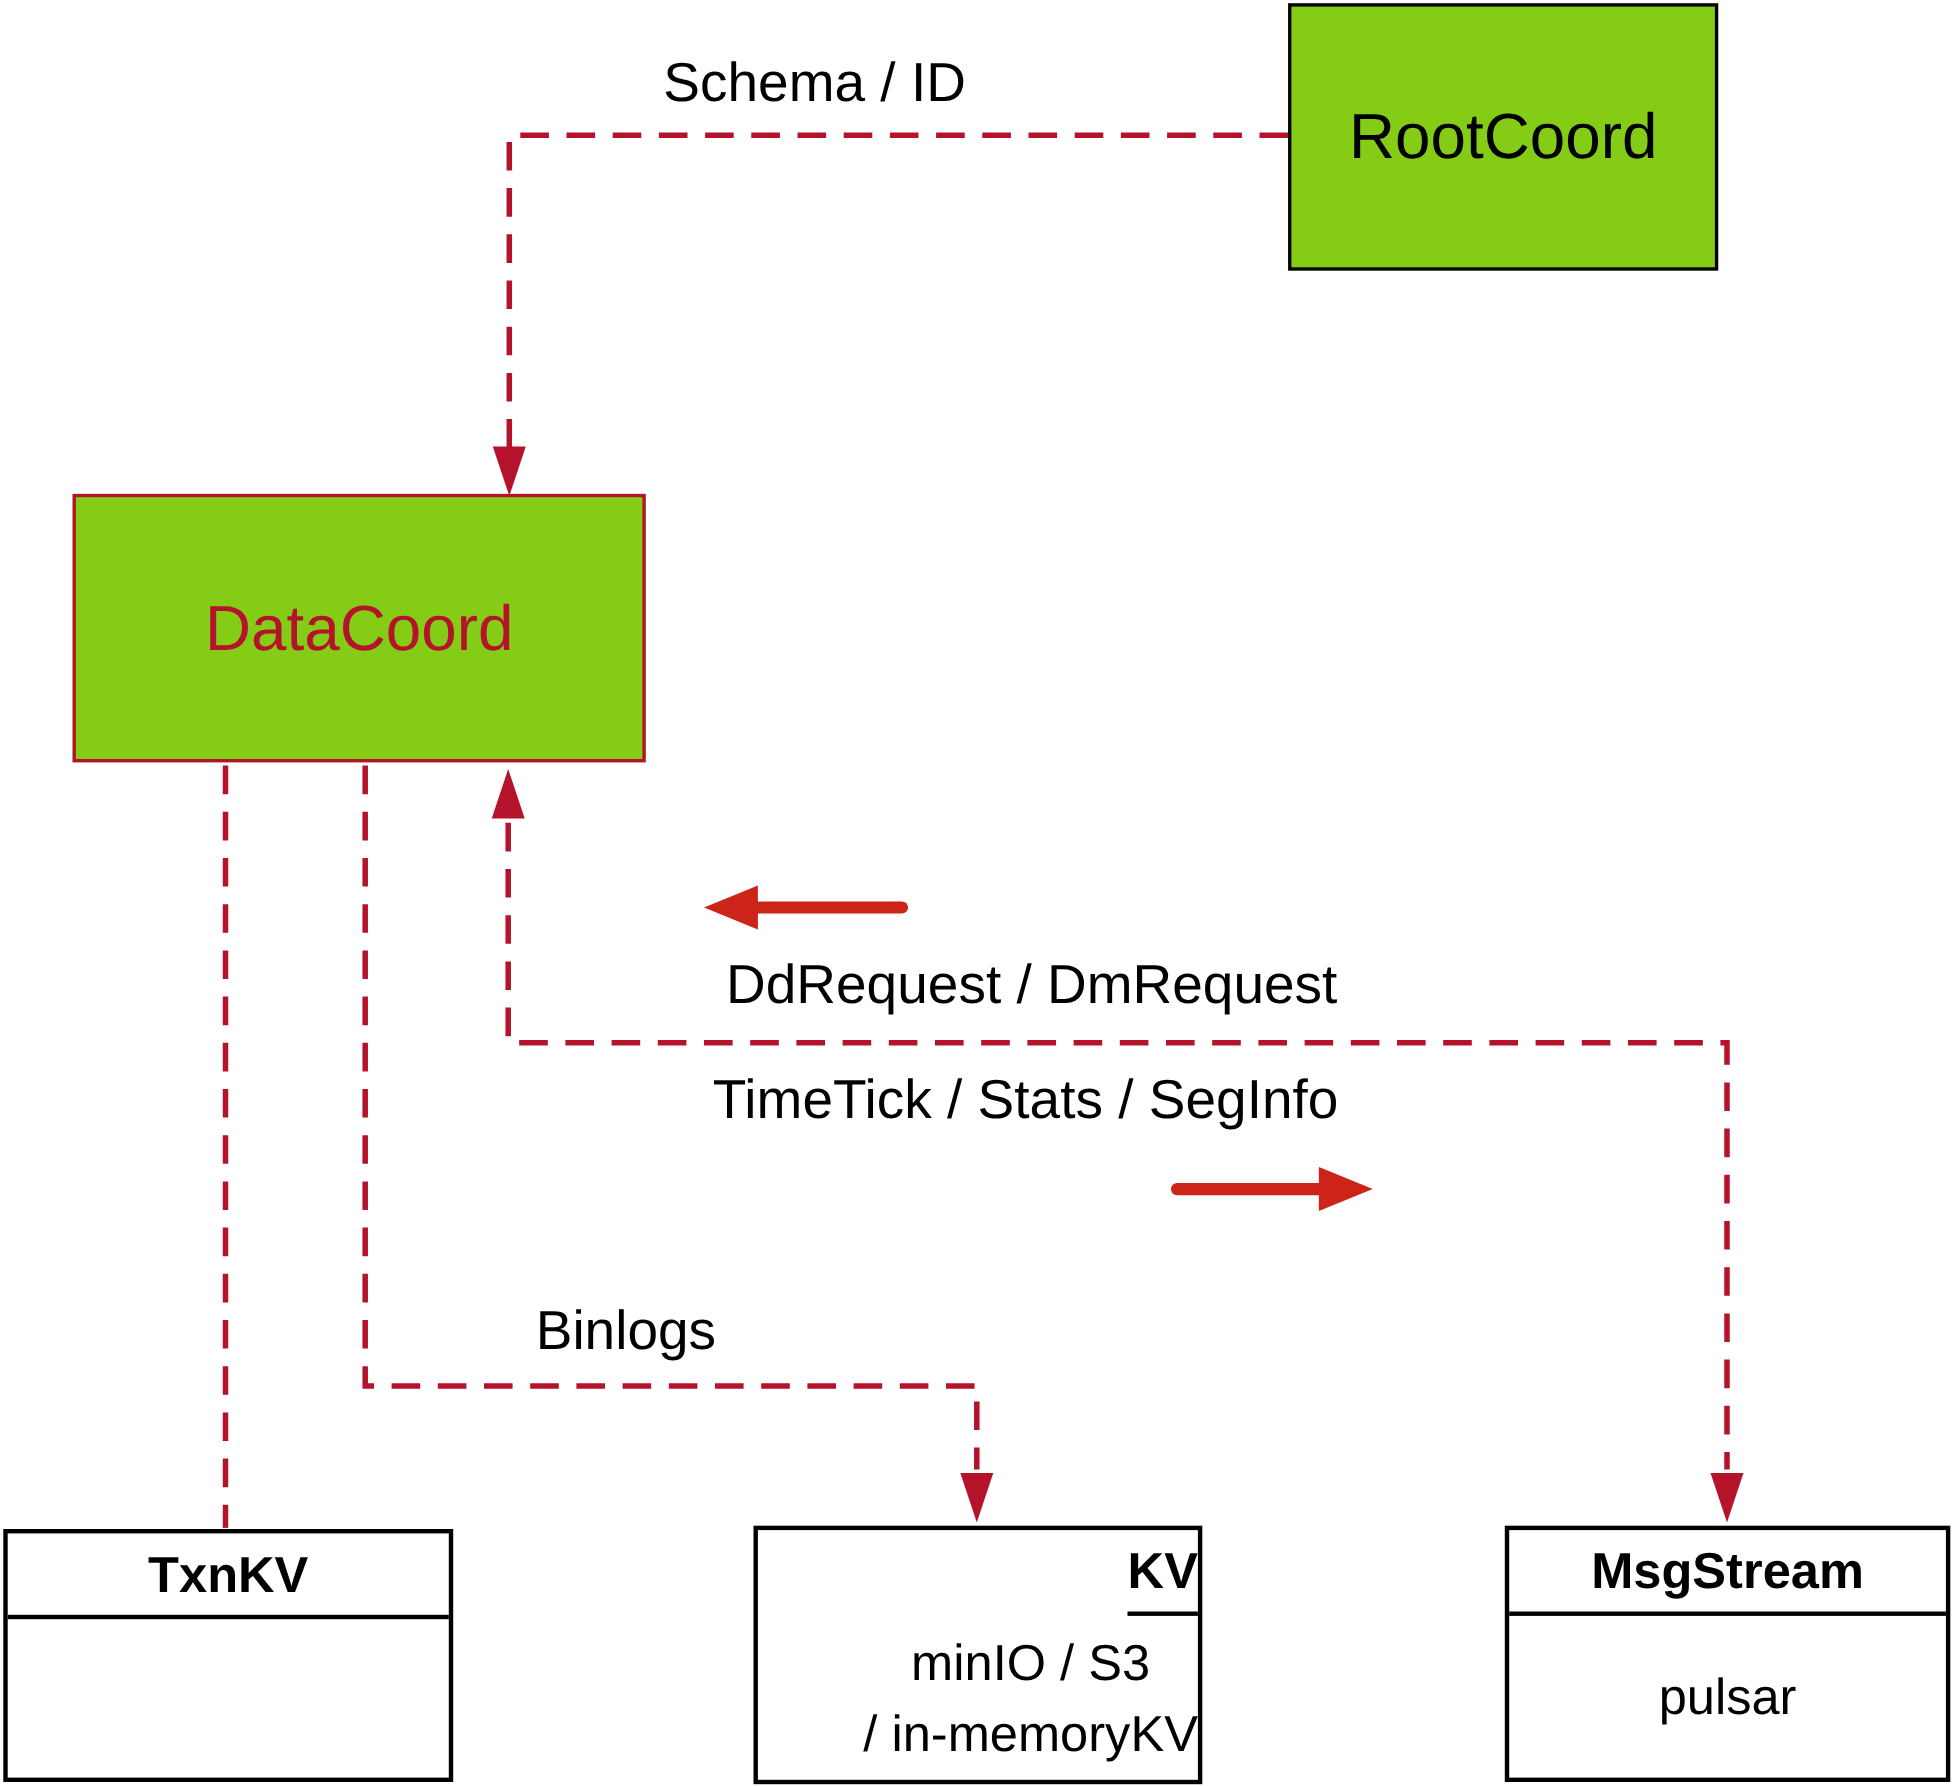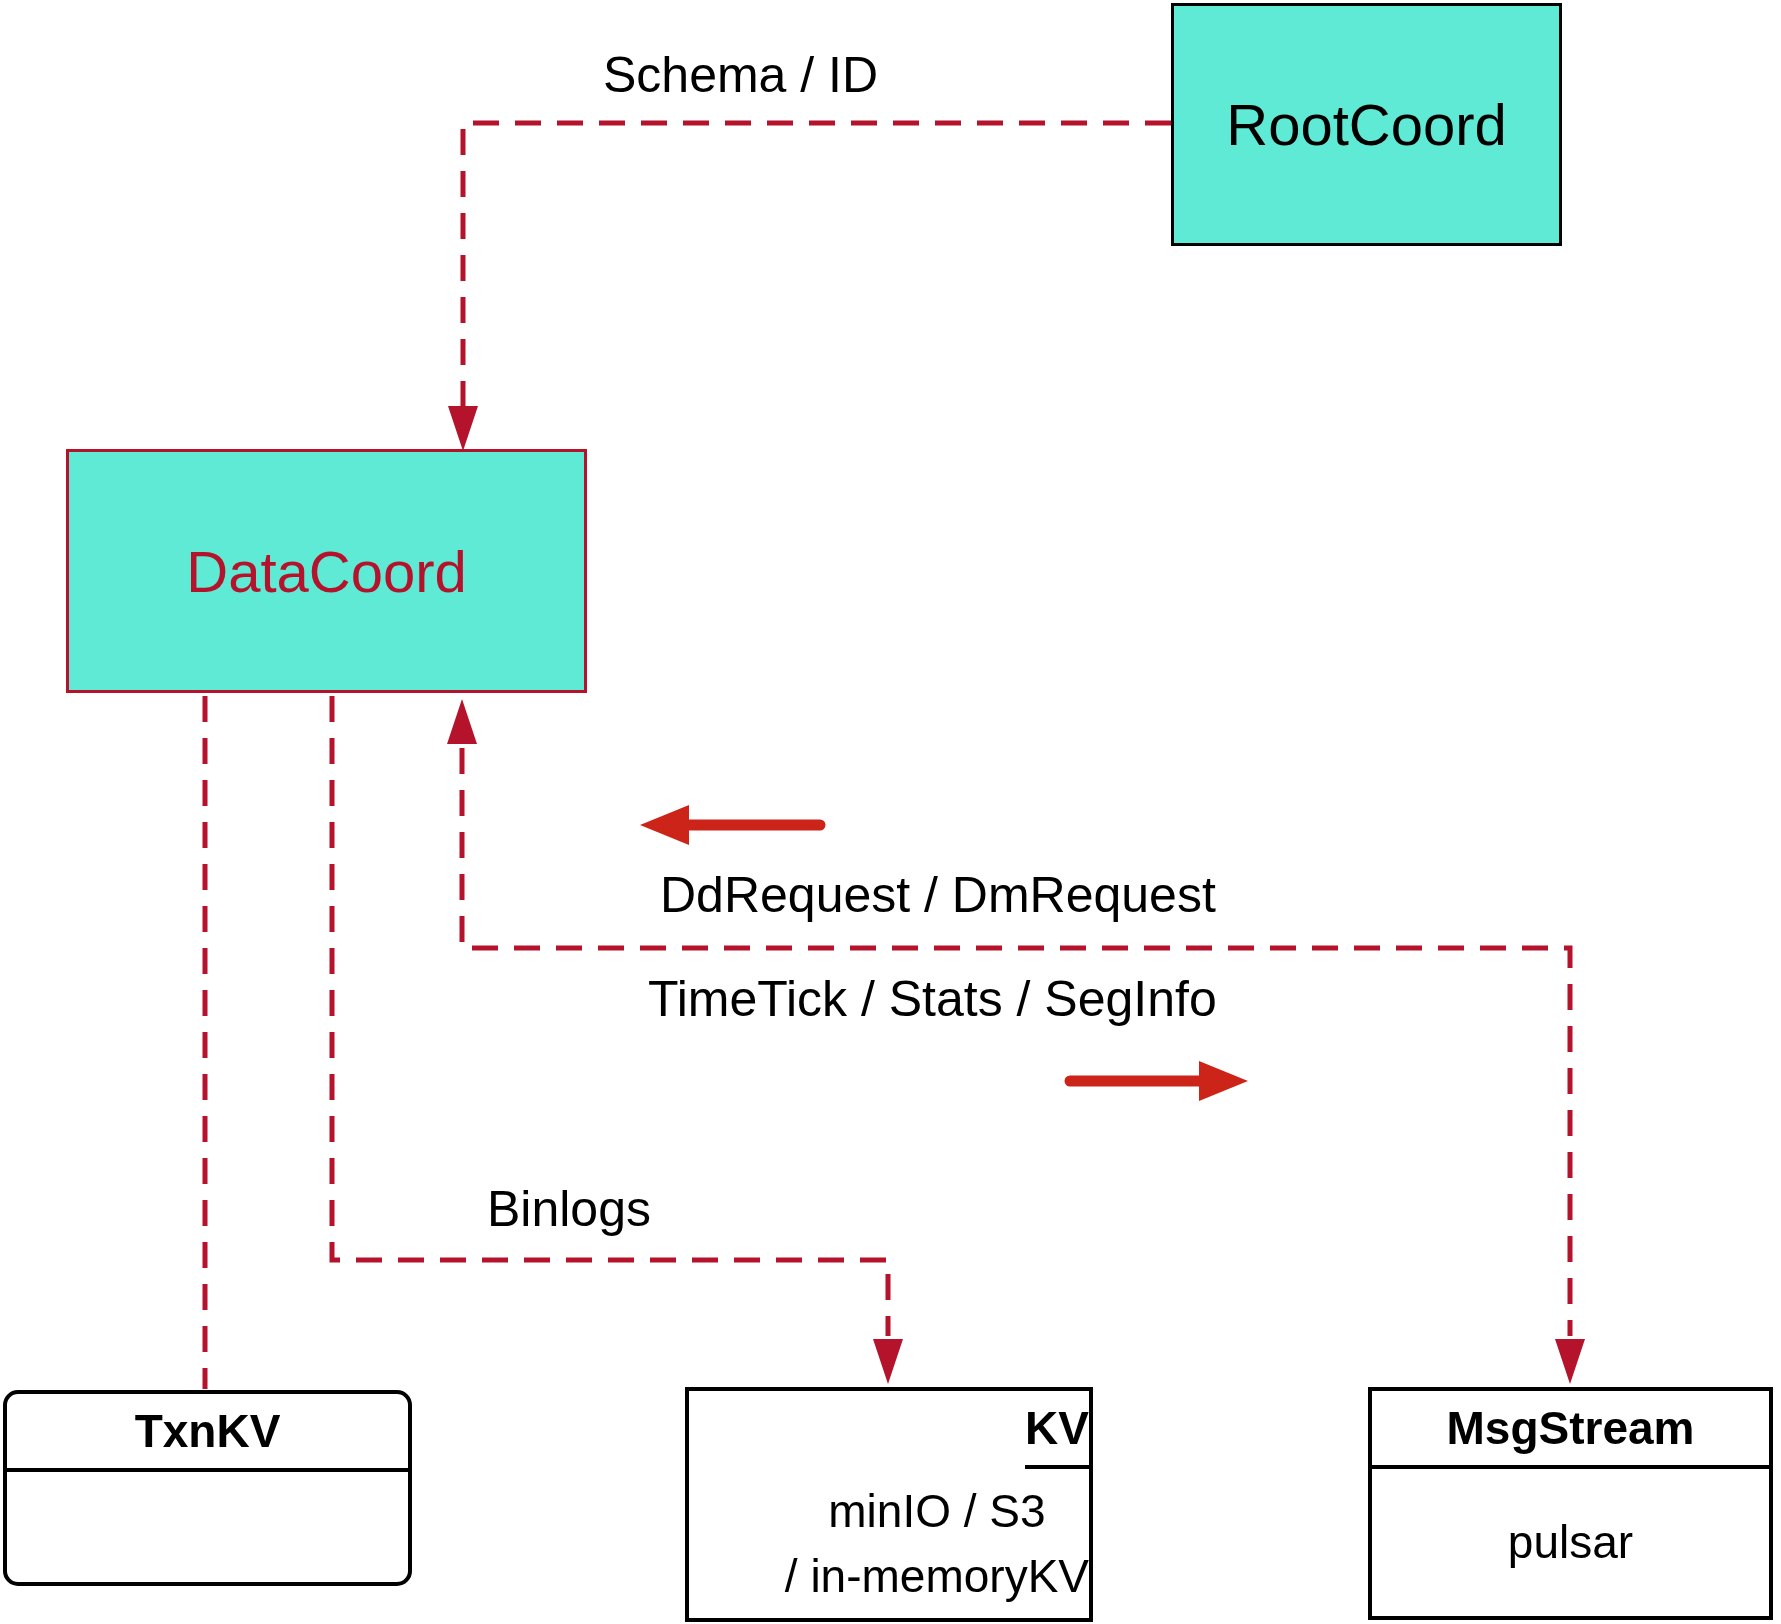--- a/index.html
+++ b/index.html
@@ -18,21 +18,21 @@
   svg.edge-layer {
     position: absolute;
     left: 0;
     top: 0;
     width: 1781px;
     height: 1624px;
   }
   .node {
     position: absolute;
     box-sizing: border-box;
-    background: #5eead4;
+    background: #84cc16;
     display: flex;
     align-items: center;
     justify-content: center;
     white-space: nowrap;
   }
   .node-rootcoord {
     left: 1171px; top: 3px; width: 391px; height: 243px;
     border: 3px solid #000000;
     color: #000000;
     font-size: 58px;
@@ -44,21 +44,21 @@
     font-size: 58px;
   }
   .table-node {
     position: absolute;
     box-sizing: border-box;
     border: 4px solid #000000;
     background: #ffffff;
     display: flex;
     flex-direction: column;
   }
-  .table-node.txnkv { left: 3px;    top: 1390px; width: 409px; height: 196px; border-radius: 15px; }
+  .table-node.txnkv { left: 3px;    top: 1390px; width: 409px; height: 230px; }
   .table-node.kv    { left: 685px;  top: 1387px; width: 408px; height: 235px; align-items: flex-end; }
   .table-node.msgstream { left: 1368px; top: 1387px; width: 405px; height: 233px; }
   .table-header {
     flex: none;
     height: 74px;
     border-bottom: 4px solid #000000;
     display: flex;
     align-items: center;
     justify-content: center;
     font-weight: bold;

